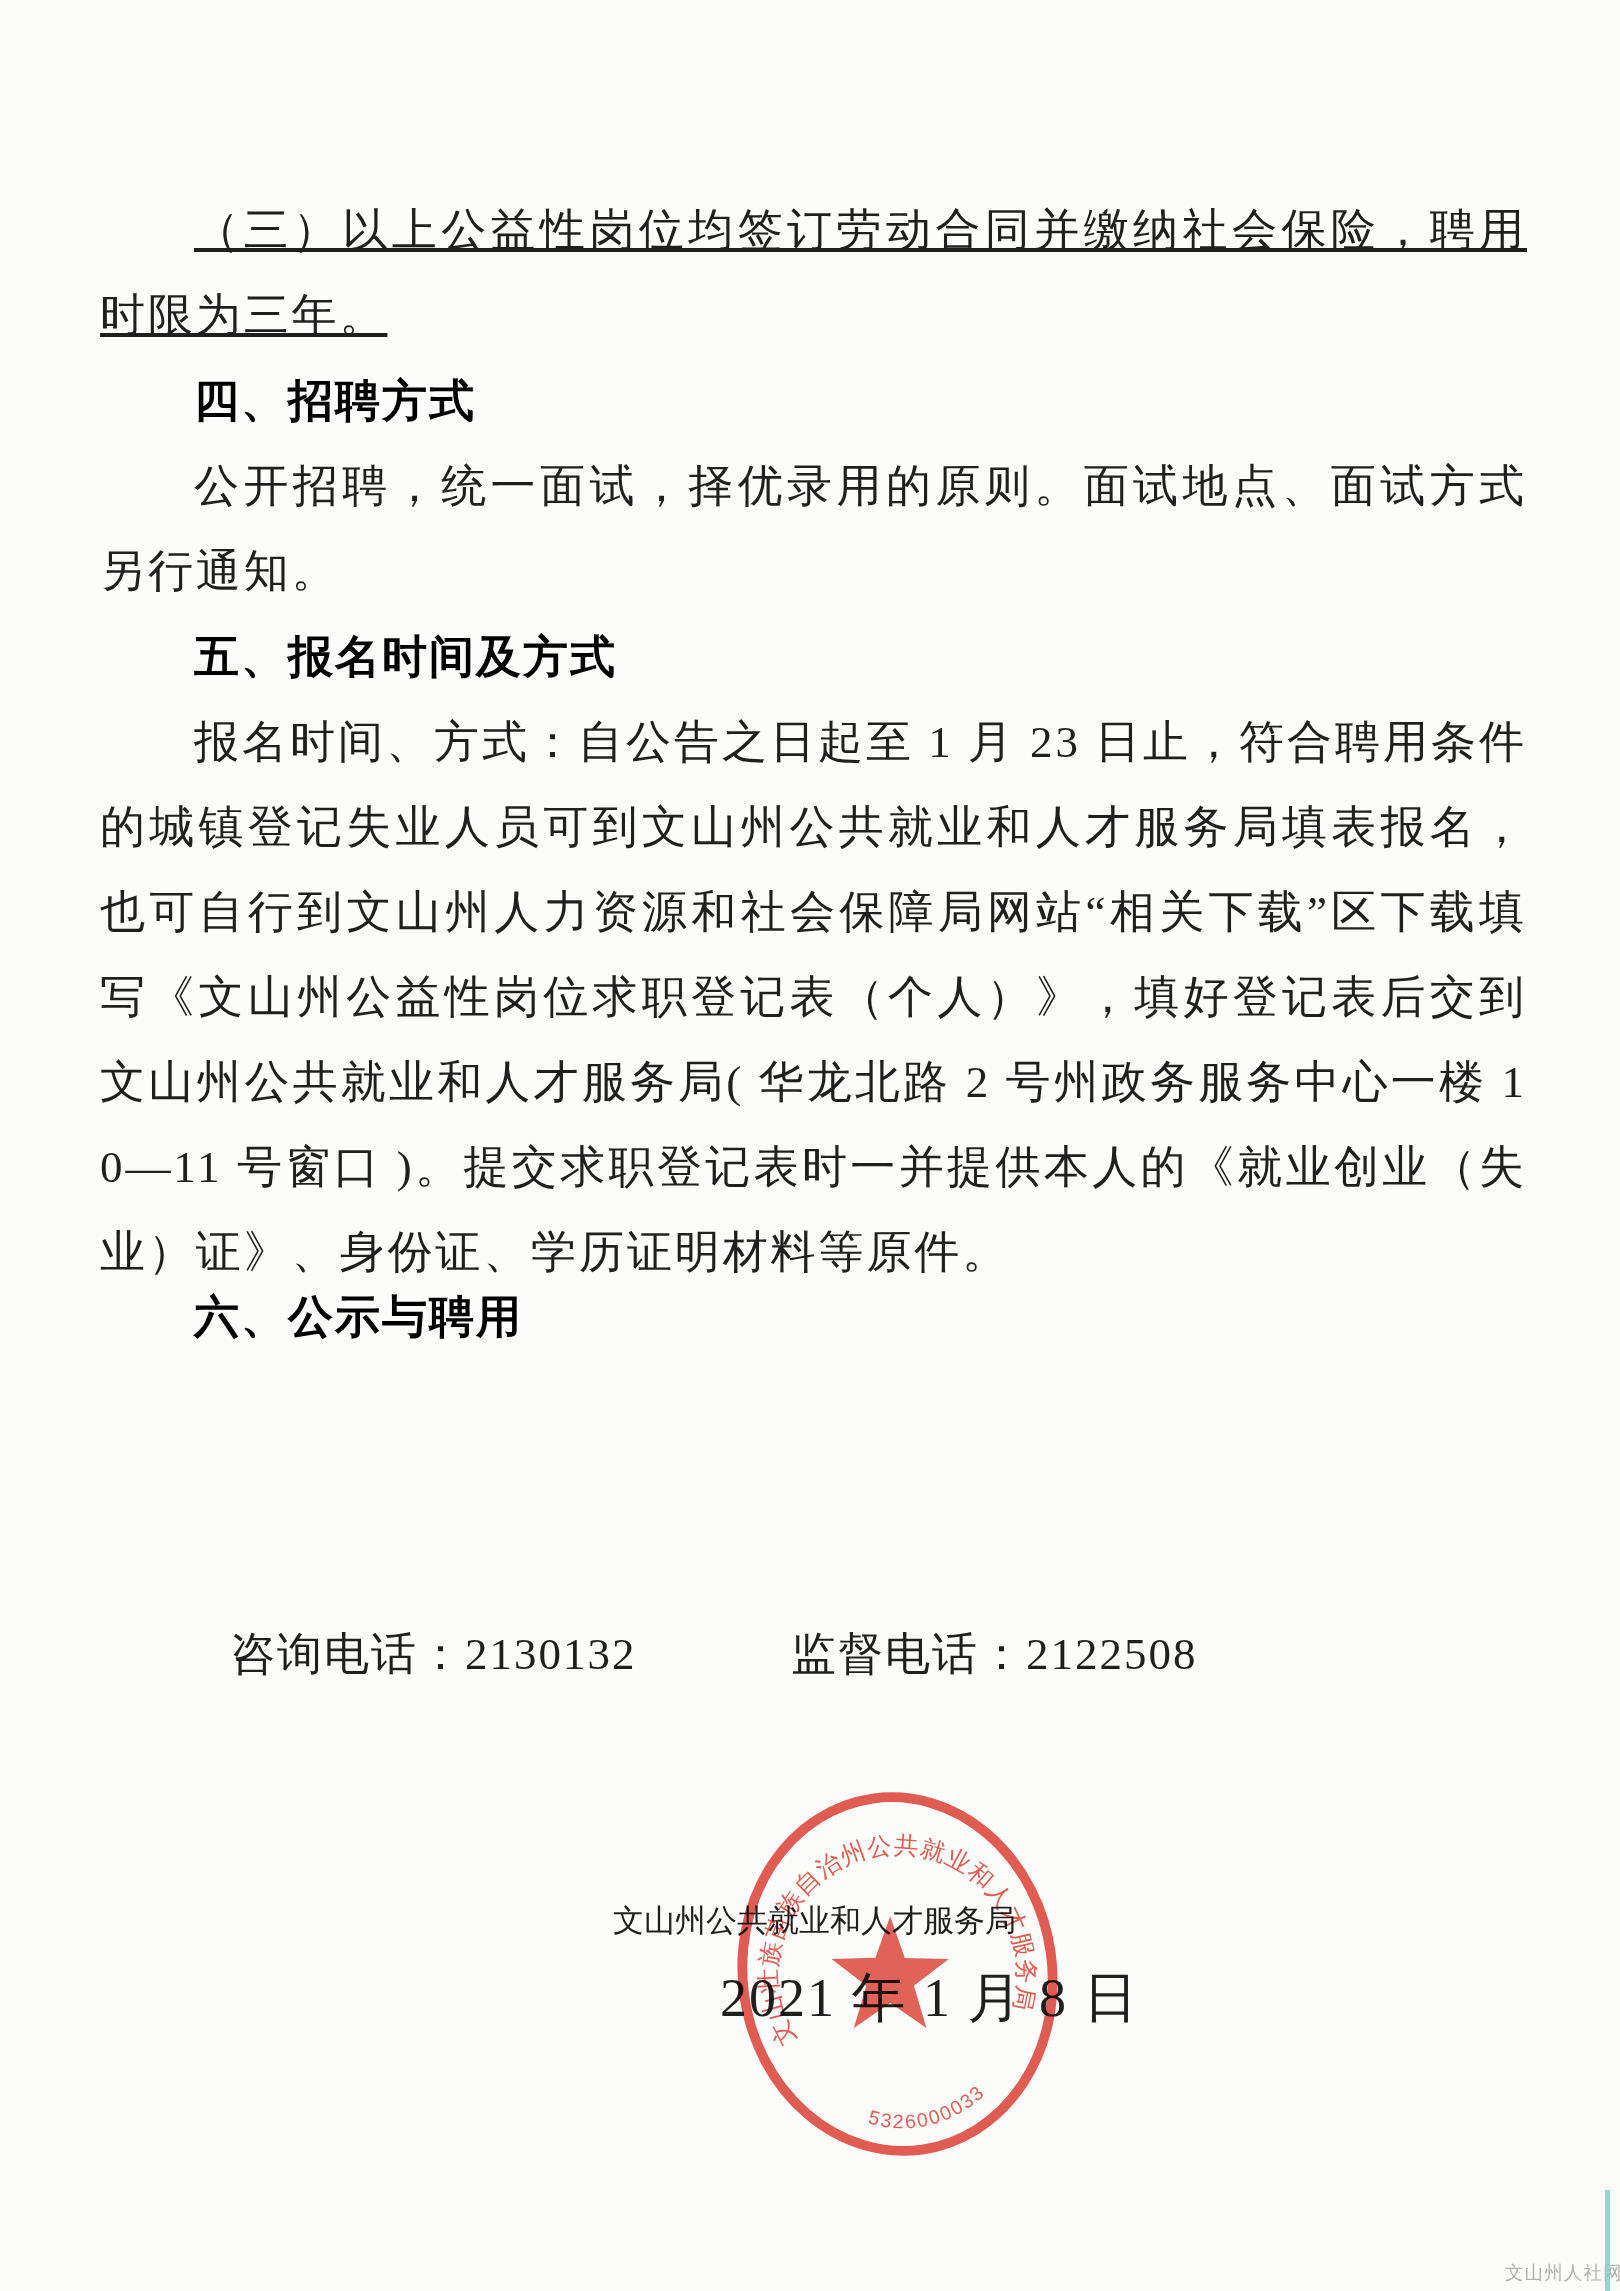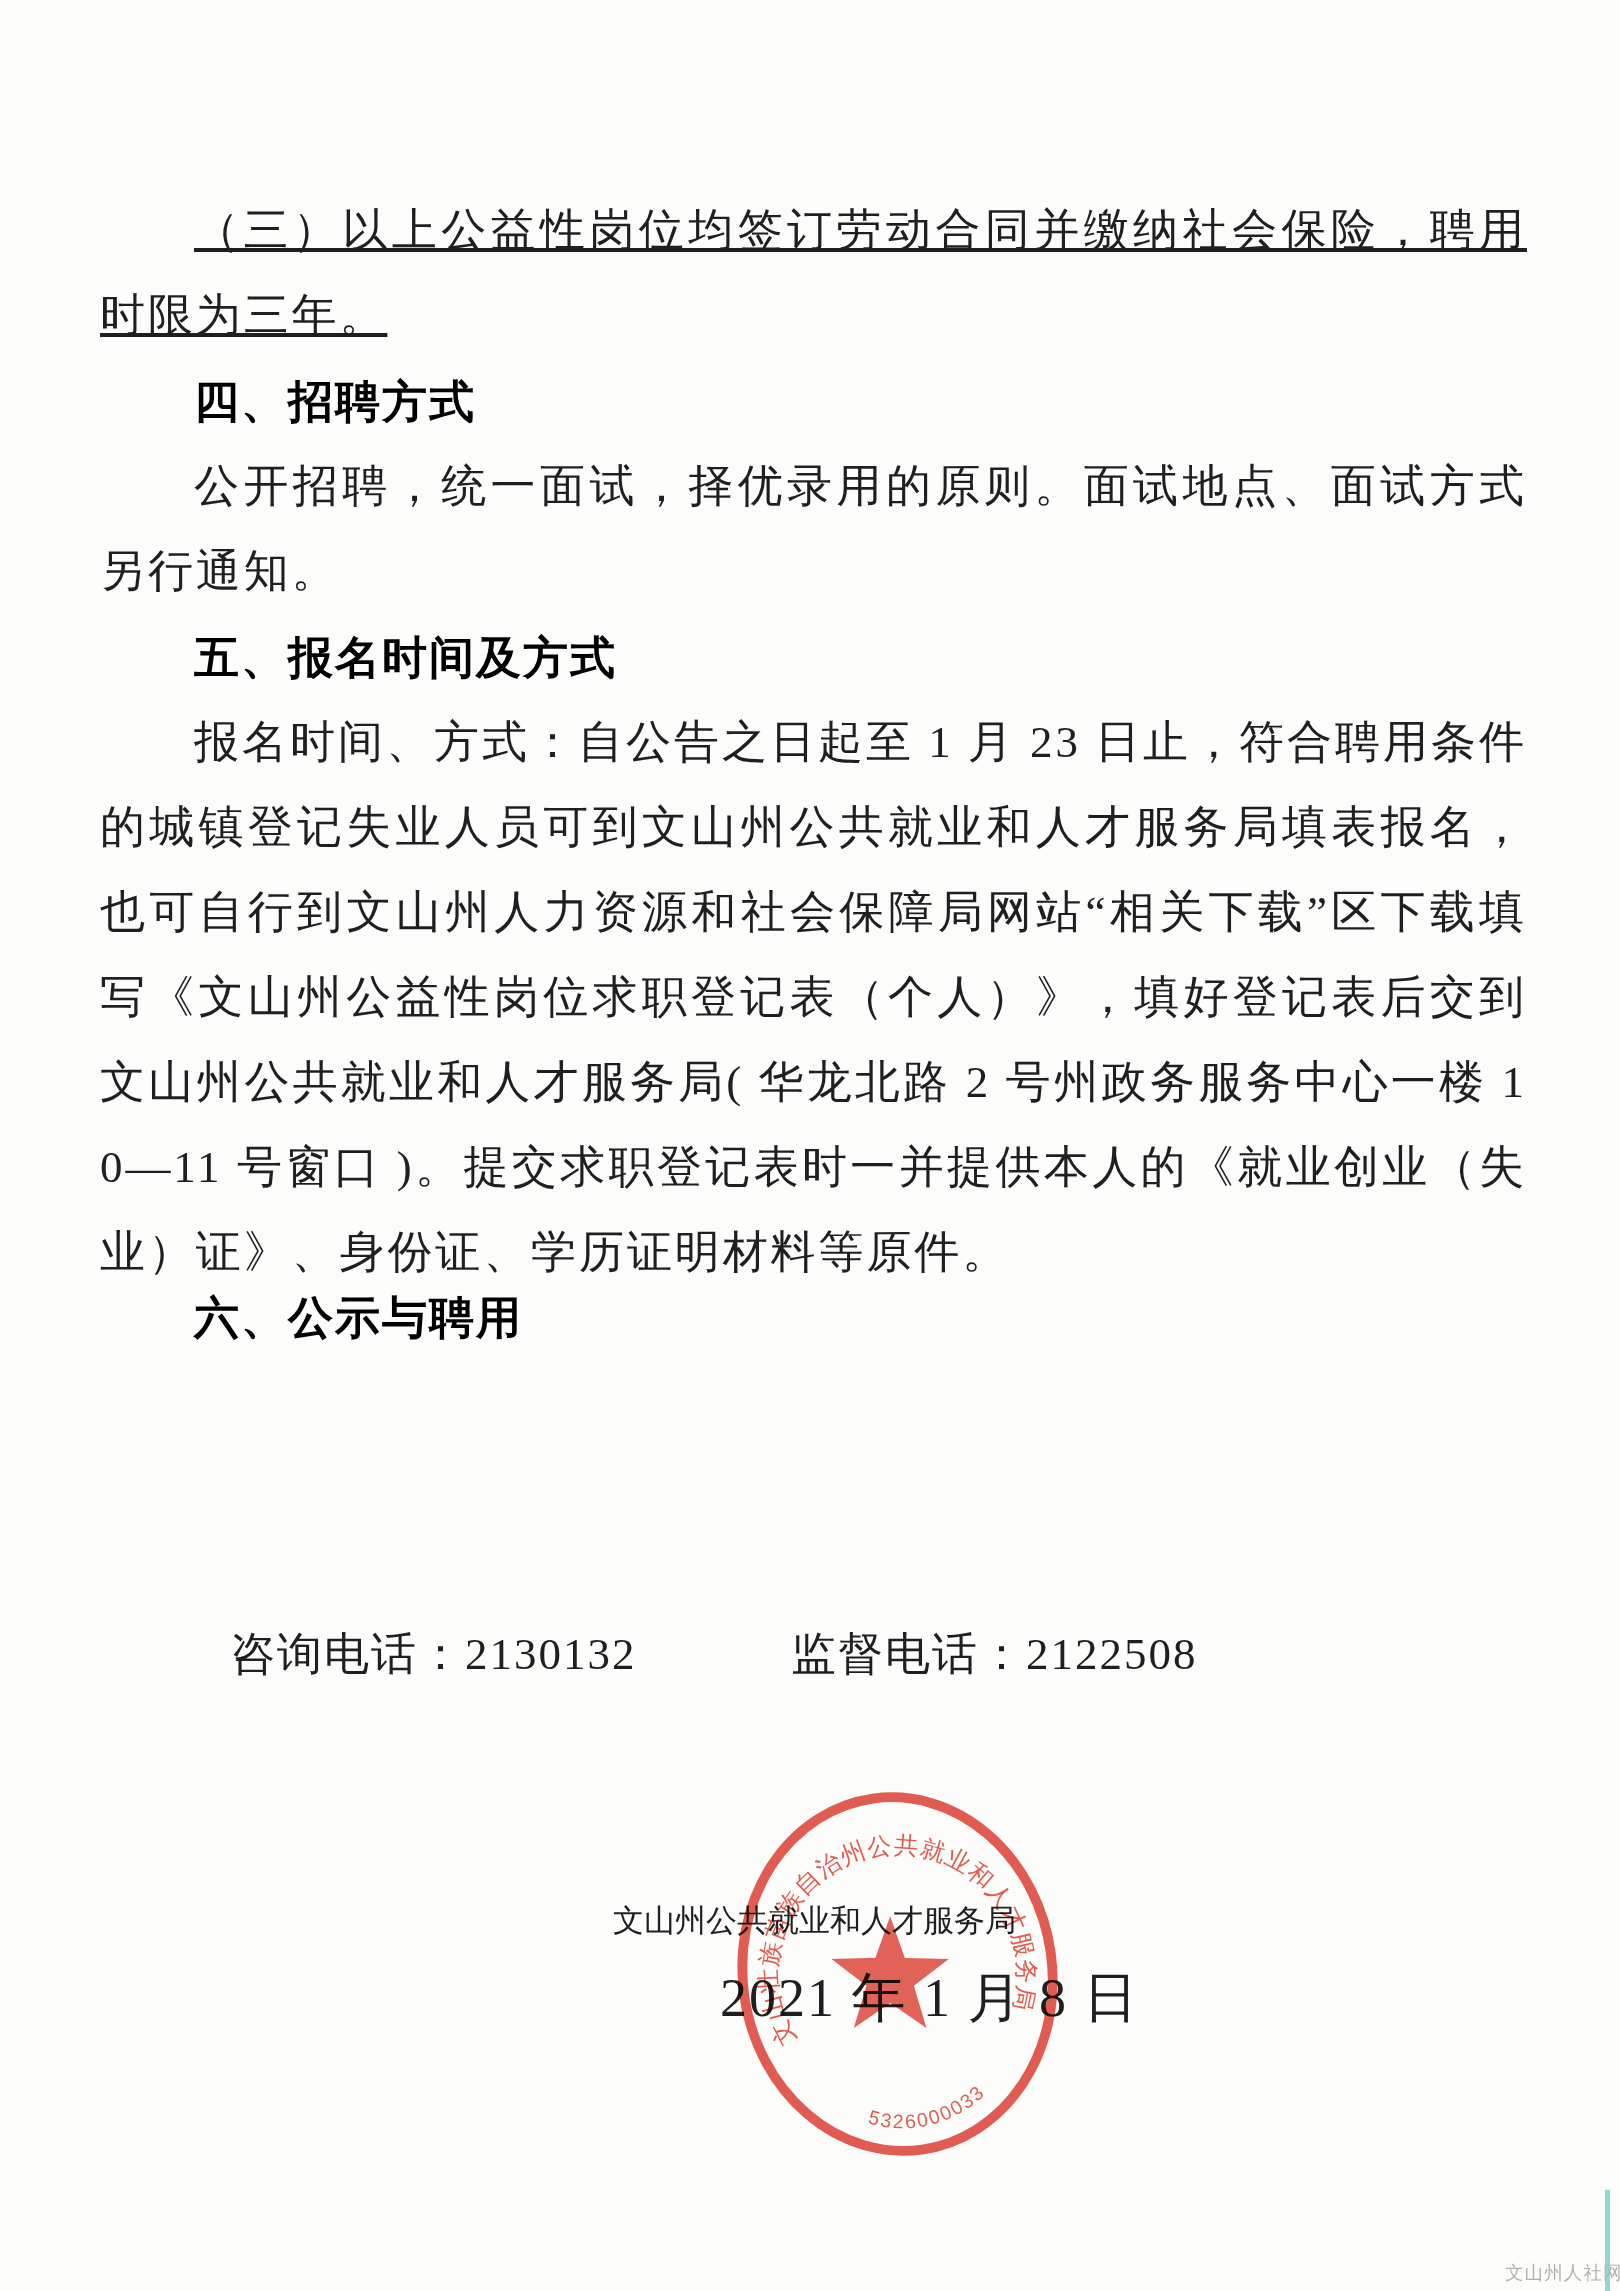--- a/index.html
+++ b/index.html
@@ -12,21 +12,21 @@
     font-family:"Liberation Serif","DejaVu Serif",serif;
   }
   .blk {
     position:absolute; left:100px; width:1427px;
     font-size:45px; line-height:85px; letter-spacing:2.9px;
     text-align:justify; text-align-last:left;
     word-break:break-all;
   }
   .para { text-indent:94px; }
   .heading {
-    font-family:Liberation Sans, sans-serif;
+    font-family:Liberation Serif, serif;
     font-weight:bold; color:#000; text-indent:94px;
     text-align:center; letter-spacing:2px;
   }
   #p1 { top:188px;text-decoration:underline; }
   #h1 { top:359px; }
   #p2 { top:444px; }
   #h2 { top:615px; }
   #p3 { top:700px; }
   #h3 { top:1275px; }
   #p4 { top:1360px; }

